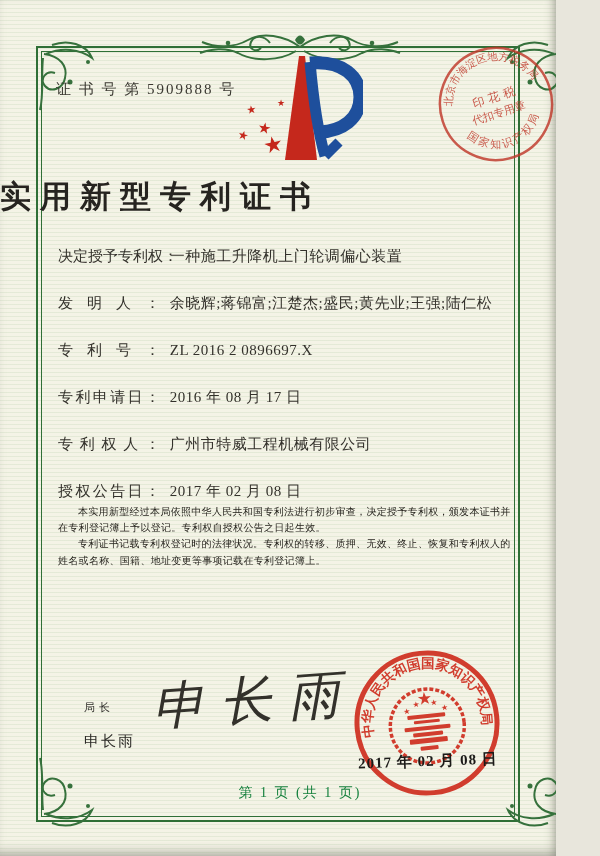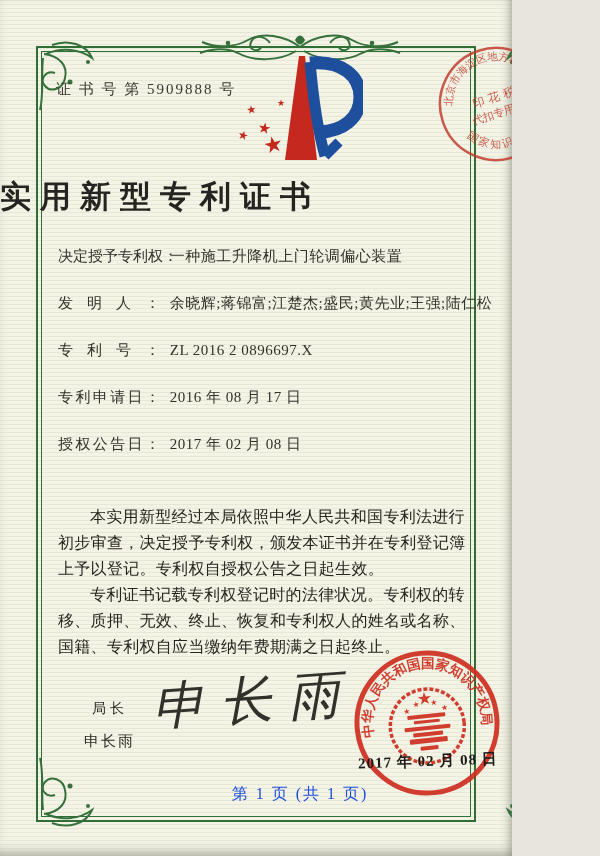--- a/index.html
+++ b/index.html
@@ -1,17 +1,17 @@
 <!DOCTYPE html>
 <html><head>
 <meta charset="utf-8">
 <style>
   html,body{margin:0;padding:0;background:#e8e6dc;}
   .page{
-    position:relative;width:512px;height:856px;overflow:hidden;
+    position:relative;width:556px;height:856px;overflow:hidden;
     background:#f4f3e6;
     font-family:"Liberation Serif","DejaVu Serif",serif;
     color:#2b2a26;
     box-shadow:inset -8px 0 10px -6px rgba(110,110,100,.55),
                inset 0 -10px 12px -7px rgba(110,110,100,.55);
   }
   .texture{
     position:absolute;inset:0;pointer-events:none;
     background:repeating-linear-gradient(to bottom,
       rgba(120,170,110,.13) 0 1px, rgba(255,255,255,0) 1px 4px);
@@ -31,35 +31,35 @@
   .title{position:absolute;left:0;right:0;top:176px;text-align:left;
     font-size:31px;font-weight:bold;letter-spacing:9px;color:#262420;}
 
   .fields{position:absolute;left:58px;top:246px;right:40px;}
   .field{margin-bottom:26px;font-size:15px;white-space:nowrap;line-height:21px;color:#33312b;}
   .field-label{display:inline-block;width:102px;text-align:justify;
     text-align-last:justify;vertical-align:top;}
   .field-value{margin-left:6px;letter-spacing:.5px;margin-top:40px;}
 
   .paragraphs{position:absolute;left:58px;right:44px;top:504px;
-    font-size:16px;line-height:1.62;color:#27251f;}
+    font-size:10px;line-height:1.62;color:#27251f;}
   .paragraphs p{margin:0;text-indent:2em;letter-spacing:.3px;}
 
-  .sign-role{position:absolute;left:92px;top:700px;font-size:14px;letter-spacing:4px;}
+  .sign-role{position:absolute;left:84px;top:700px;font-size:11px;letter-spacing:4px;}
   .sign-name{position:absolute;left:84px;top:732px;font-size:15px;letter-spacing:2px;}
   .autograph{position:absolute;left:152px;top:666px;font-size:52px;
     font-style:italic;letter-spacing:16px;color:#33312b;
     transform:rotate(-4deg);white-space:nowrap;}
 
   .office-seal{position:absolute;left:352px;top:648px;transform:rotate(-6deg);opacity:.92;}
   .seal-date{position:absolute;left:358px;top:752px;font-size:15px;
     letter-spacing:1px;color:#1b1a18;font-weight:bold;transform:rotate(-2deg);}
 
   .footer{position:absolute;left:180px;width:240px;top:784px;text-align:center;
-    font-size:16px;letter-spacing:2px;color:#1d4ed8;}
+    font-size:14px;letter-spacing:2px;color:#15803d;}
 
   svg text{font-family:"DejaVu Sans",sans-serif;}
 </style>
 </head>
 <body>
 
 <div class="page">
   <div class="texture"></div>
 
   <div class="frame">
@@ -136,28 +136,32 @@
     </div>
     <div class="field">
       <span class="field-label">专利号：</span>
       <span class="field-value">ZL 2016 2 0896697.X</span>
     </div>
     <div class="field">
       <span class="field-label">专利申请日：</span>
       <span class="field-value">2016 年 08 月 17 日</span>
     </div>
     <div class="field">
+      <span class="field-label">专利权人：</span>
+      <span class="field-value">广州市特威工程机械有限公司</span>
+    </div>
+    <div class="field">
       <span class="field-label">授权公告日：</span>
       <span class="field-value">2017 年 02 月 08 日</span>
     </div>
   </div>
 
   <div class="paragraphs">
     <p>本实用新型经过本局依照中华人民共和国专利法进行初步审查，决定授予专利权，颁发本证书并在专利登记簿上予以登记。专利权自授权公告之日起生效。</p>
-    <p>专利证书记载专利权登记时的法律状况。专利权的转移、质押、无效、终止、恢复和专利权人的姓名或名称、国籍、专利权自应当缴纳年费期满之日起终止。</p>
+    <p>专利证书记载专利权登记时的法律状况。专利权的转移、质押、无效、终止、恢复和专利权人的姓名或名称、国籍、地址变更等事项记载在专利登记簿上。</p>
   </div>
 
   <div class="sign-role">局长</div>
   <div class="sign-name">申长雨</div>
   <div class="autograph">申长雨</div>
 
   <svg class="office-seal" width="150" height="150" viewBox="0 0 150 150" xmlns="http://www.w3.org/2000/svg" xmlns:xlink="http://www.w3.org/1999/xlink">
     <defs>
       <path id="offRing" d="M21.9,89.2 A55,55 0 1 1 128.1,89.2"></path>
     </defs>

